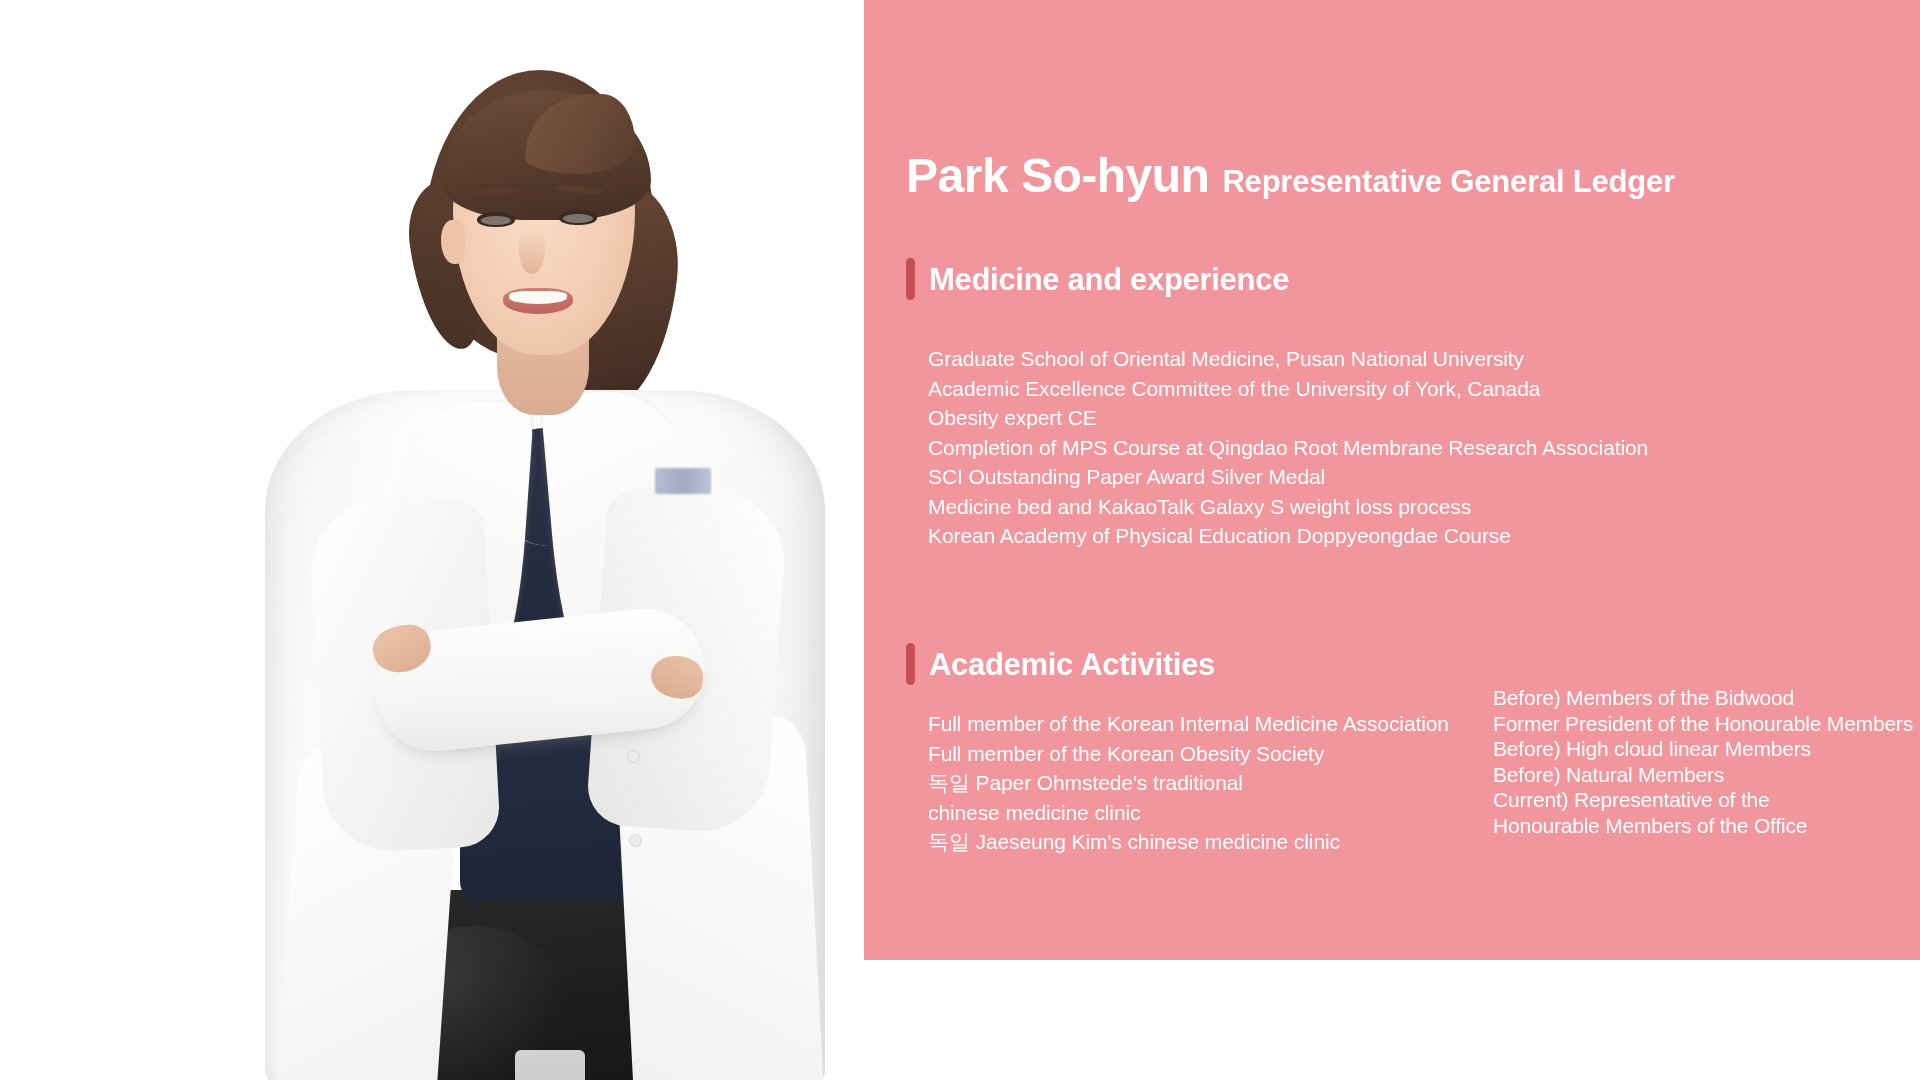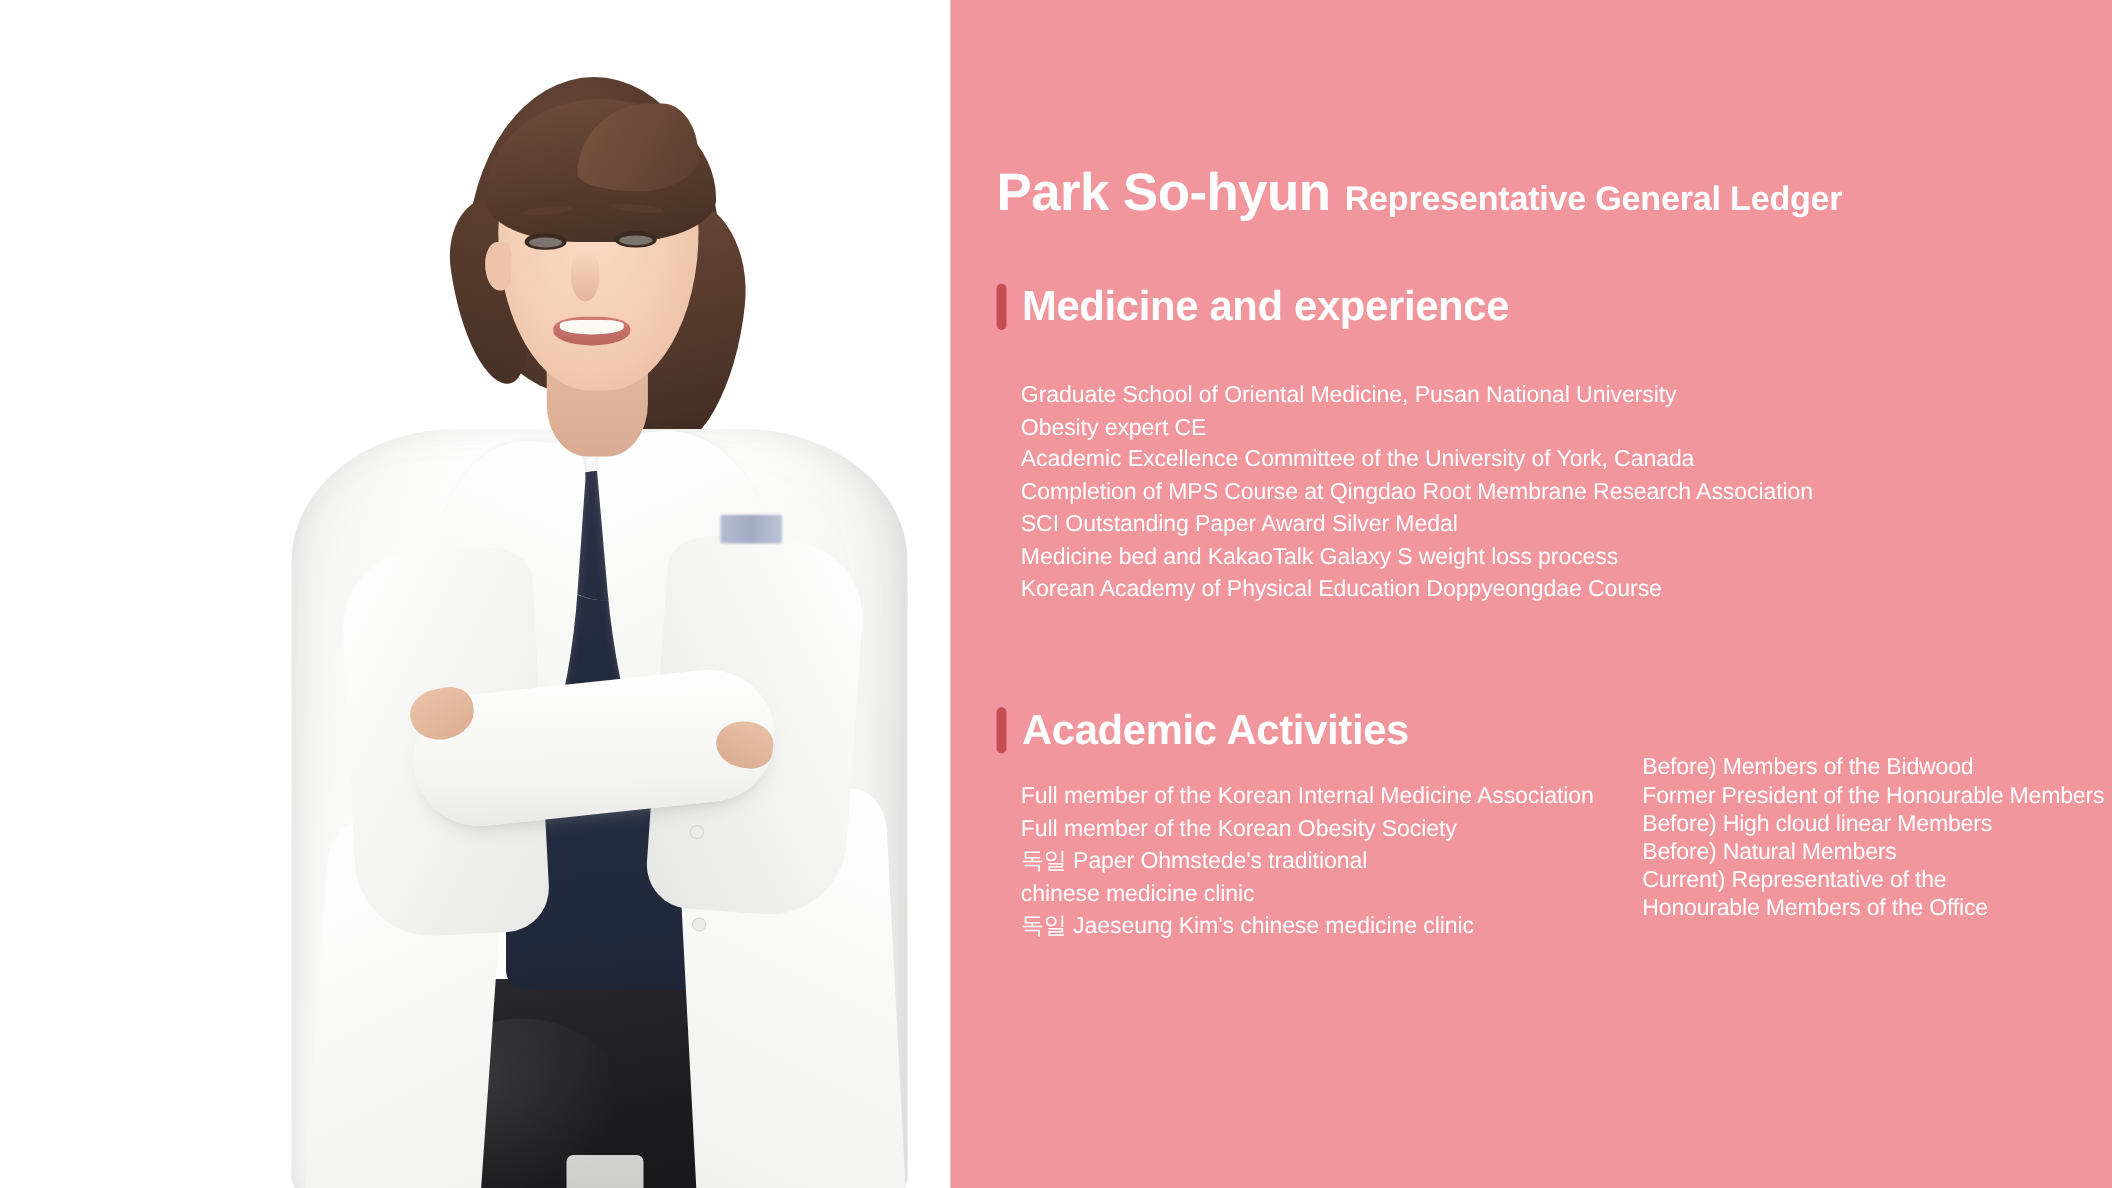--- a/index.html
+++ b/index.html
@@ -294,21 +294,21 @@
     width: 70px; height: 90px;
     background: linear-gradient(180deg, #f2f2f0 0%, #e2e2e0 100%);
     border-radius: 6px;
     opacity: .85;
   }
 
   
   .info-pane {
     position: absolute;
     left: 864px; top: 0;
-    width: 1056px; height: 1080px;
+    width: 1056px; height: 960px;
     background: #f0969c;
     color: #ffffff;
   }
 
   .name-row {
     position: absolute;
     left: 42px;
     top: 152px;
     display: flex;
     align-items: baseline;
@@ -340,21 +340,21 @@
     gap: 14px;
   }
   .accent-bar {
     width: 9px;
     height: 42px;
     background: #c44e54;
     border-radius: 5px;
     flex: none;
   }
   .section-title {
-    font-size: 38px;
+    font-size: 31px;
     font-weight: bold;
     color: #ffffff;
     letter-spacing: -0.3px;
     line-height: 1;
   }
 
   .list {
     list-style: none;
     margin: 0;
     padding: 0;
@@ -451,22 +451,22 @@
       <span class="doctor-role">Representative General Ledger</span>
     </div>
 
     <div class="section s1">
       <div class="section-head">
         <span class="accent-bar" style="background: rgb(196, 78, 84);"></span>
         <span class="section-title">Medicine and experience</span>
       </div>
       <ul class="list credentials">
         <li>Graduate School of Oriental Medicine, Pusan National University</li>
+        <li>Academic Excellence Committee of the University of York, Canada</li>
         <li>Obesity expert CE</li>
-        <li>Academic Excellence Committee of the University of York, Canada</li>
         <li>Completion of MPS Course at Qingdao Root Membrane Research Association</li>
         <li>SCI Outstanding Paper Award Silver Medal</li>
         <li>Medicine bed and KakaoTalk Galaxy S weight loss process</li>
         <li>Korean Academy of Physical Education Doppyeongdae Course</li>
       </ul>
     </div>
 
     <div class="section s2">
       <div class="section-head">
         <span class="accent-bar" style="background: rgb(196, 78, 84);"></span>

